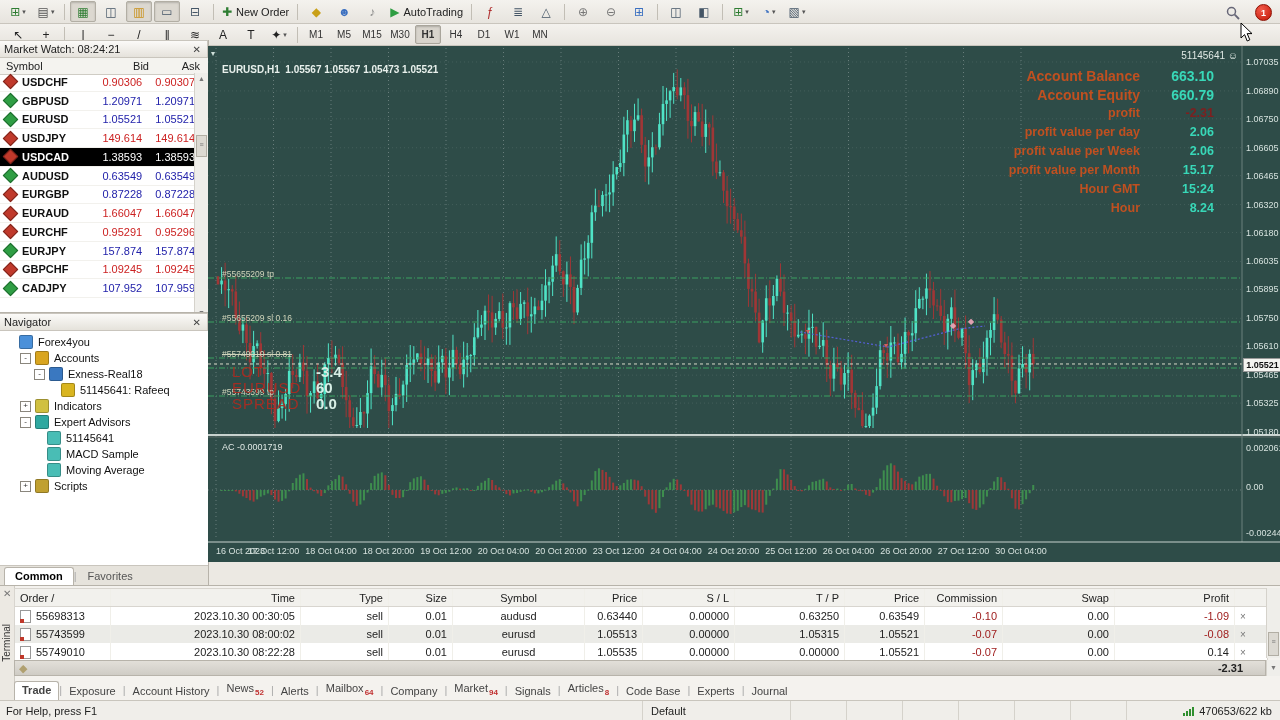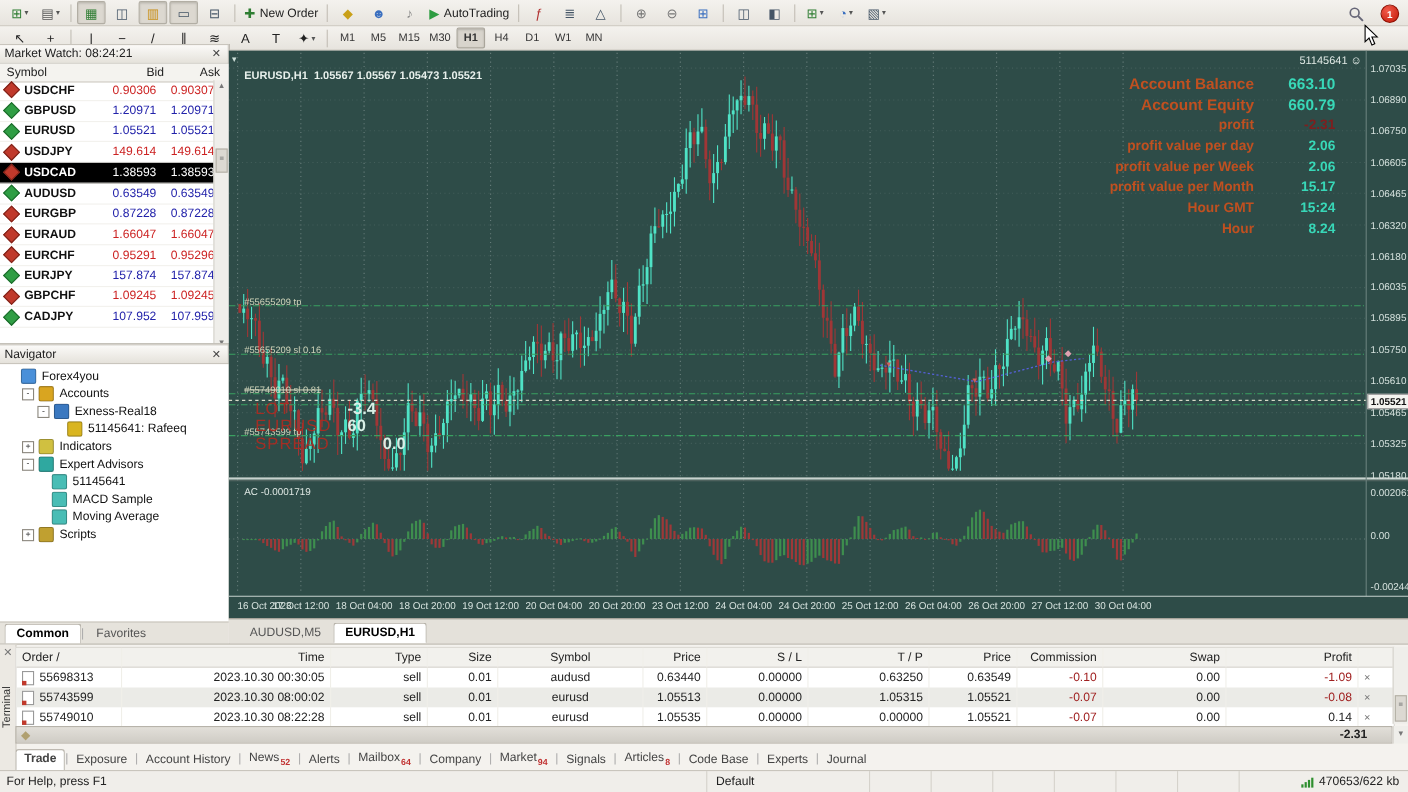--- a/index.html
+++ b/index.html
@@ -1174,21 +1174,21 @@
       </div>
       <div class="ord-lbl" style="left: 14px; top: 223px;">#55655209 tp</div>
       <div class="ord-lbl" style="left: 14px; top: 267px;">#55655209 sl 0.16</div>
       <div class="ord-lbl strike" style="left: 14px; top: 303px;">#55749010 sl 0.81</div>
       <div class="ord-lbl" style="left: 14px; top: 341px;">#55743599 tp</div>
       <div class="biglab" style="top: 318px;">LOT</div>
       <div class="bigval" style="top: 318px;">-3.4</div>
       <div class="biglab" style="top: 334px;">EURUSD</div>
       <div class="bigval" style="top: 334px;">60</div>
       <div class="biglab" style="top: 350px;">SPREAD</div>
-      <div class="bigval" style="top: 350px; margin-left: 32px;">0.0</div>
+      <div class="bigval" style="top: 350px;">0.0</div>
       <div class="pax" style="top: 10.9688px;">1.07035</div>
       <div class="pax" style="top: 39.8934px;">1.06890</div>
       <div class="pax" style="top: 67.8206px;">1.06750</div>
       <div class="pax" style="top: 96.7452px;">1.06605</div>
       <div class="pax" style="top: 124.672px;">1.06465</div>
       <div class="pax" style="top: 153.597px;">1.06320</div>
       <div class="pax" style="top: 181.524px;">1.06180</div>
       <div class="pax" style="top: 210.449px;">1.06035</div>
       <div class="pax" style="top: 238.376px;">1.05895</div>
       <div class="pax" style="top: 267.301px;">1.05750</div>
@@ -1215,24 +1215,20 @@
       <div class="tax" style="left: 640.5px;">26 Oct 04:00</div>
       <div class="tax" style="left: 698px;">26 Oct 20:00</div>
       <div class="tax" style="left: 755.5px;">27 Oct 12:00</div>
       <div class="tax" style="left: 813px;">30 Oct 04:00</div>
       <span class="marker" style="left: 598px; top: 282px; color: rgb(208, 96, 96);">▾</span>
       <span class="marker" style="left: 676px; top: 296px; color: rgb(208, 96, 96);">▾</span>
       <span class="marker" style="left: 742px; top: 276px; color: rgb(224, 160, 176);">◆</span>
       <span class="marker" style="left: 760px; top: 272px; color: rgb(224, 160, 176);">◆</span>
     </div>
 
-  <div id="chart-tabs">
-      <span class="tab">AUDUSD,M5</span>
-      <span class="tab active">EURUSD,H1</span>
-    </div>
 
   <div id="terminal">
     <div id="t-strip">
       <span class="x-close" style="position:absolute;left:3px;top:2px;">✕</span>
       <span class="vtxt">Terminal</span>
     </div>
     <div class="t-table" id="t-table">
         <div class="t-row hdr">
           <span class="tc c0 ">Order  /</span>
           <span class="tc c1 tr-num">Time</span>

